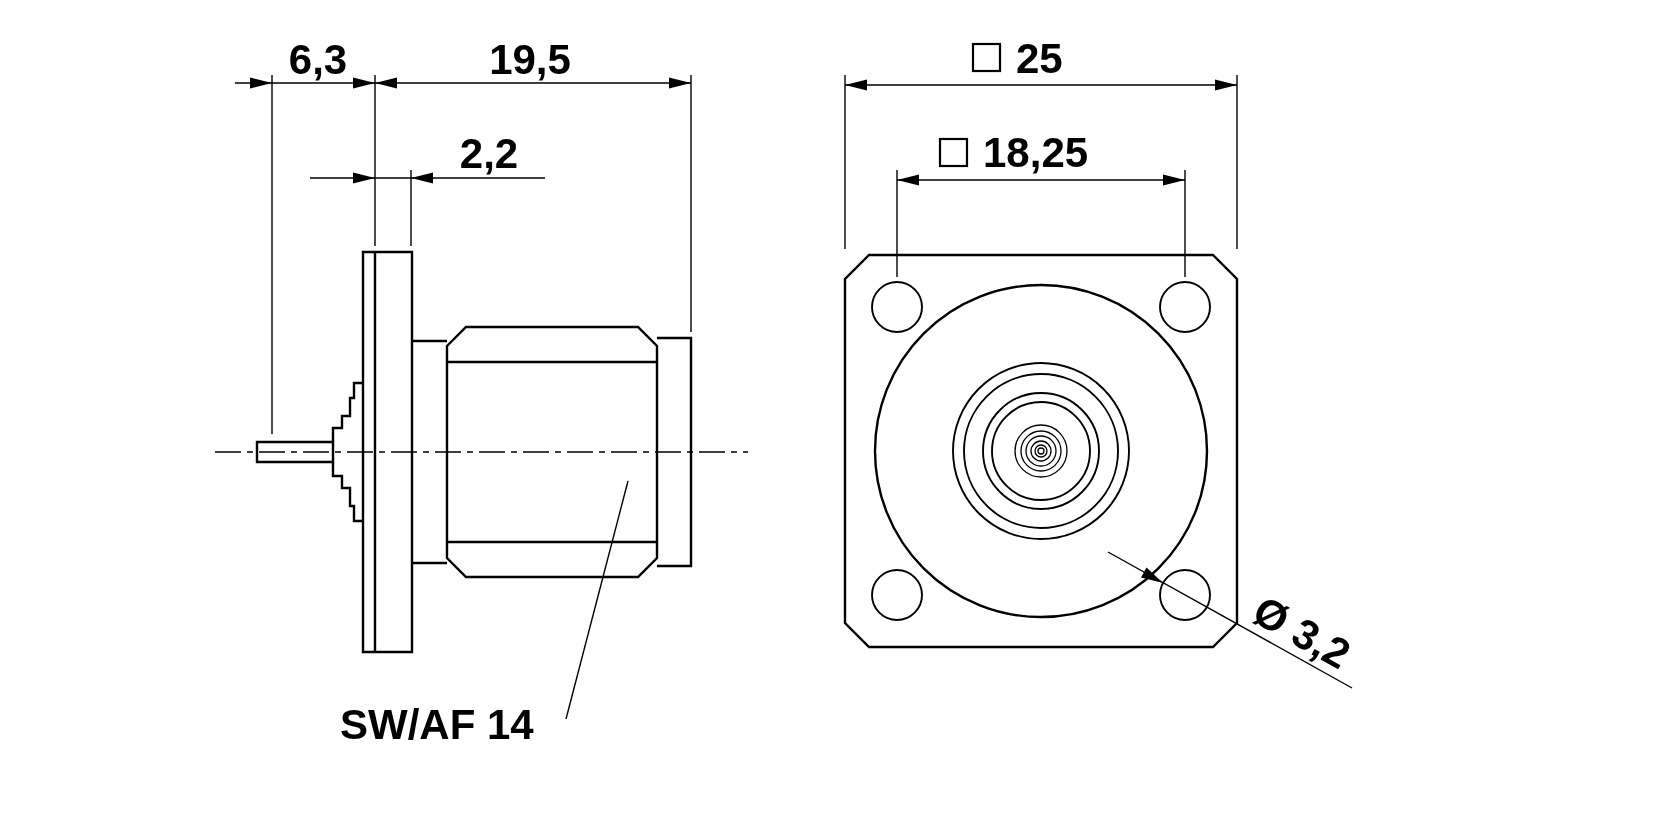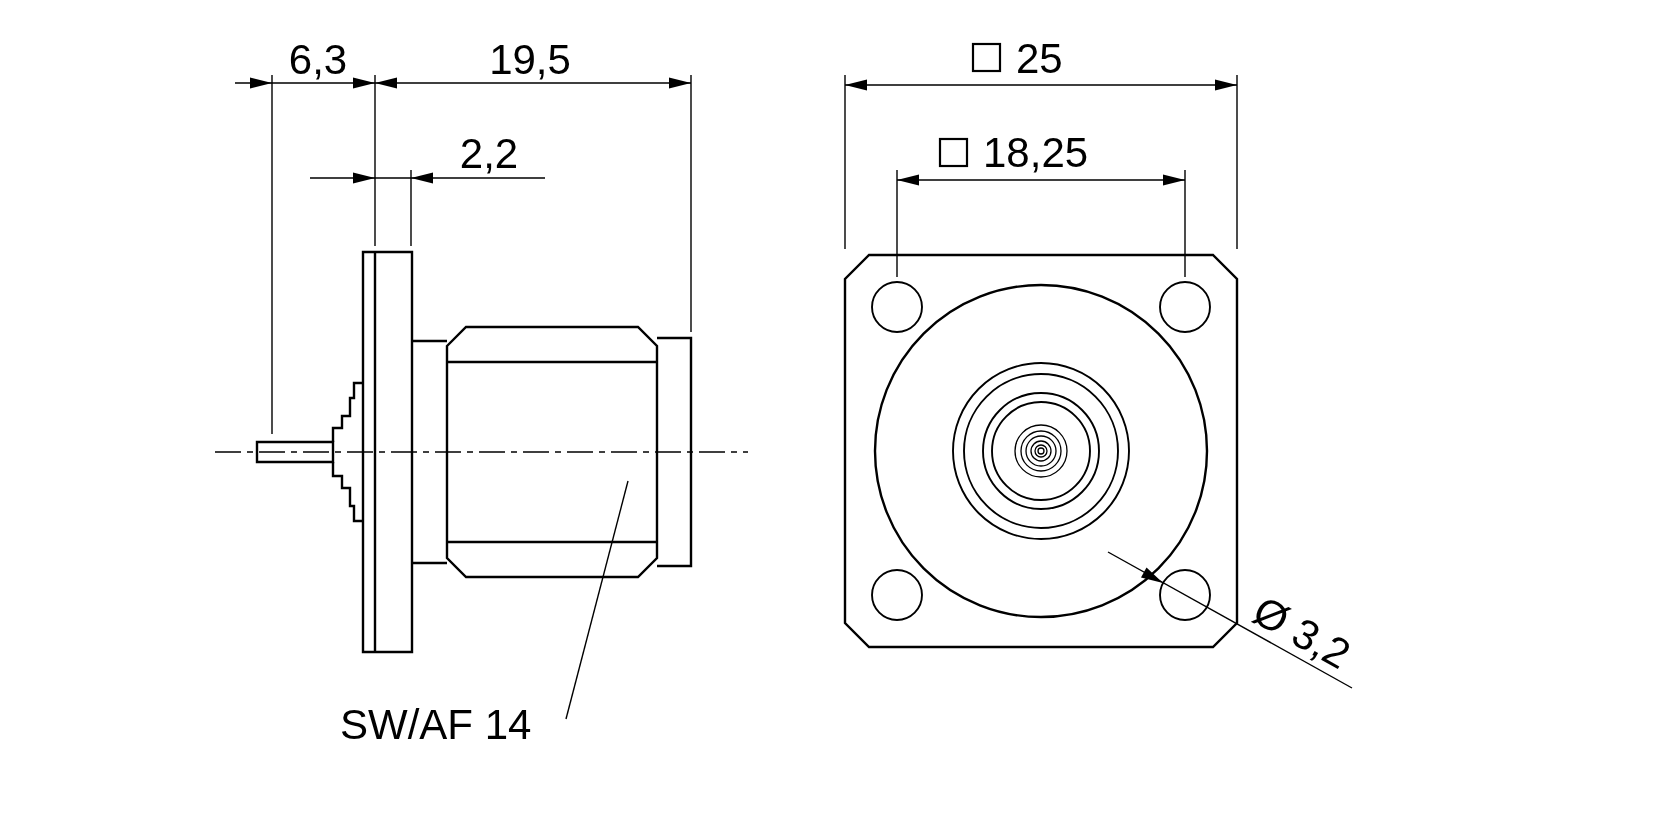--- a/index.html
+++ b/index.html
@@ -1,16 +1,16 @@
 <!DOCTYPE html>
 <html><head>
 <meta charset="utf-8">
 <style>
   html,body{margin:0;padding:0;background:#ffffff;}
-  .stage{width:1662px;height:818px;background:#ffffff;position:relative;overflow:hidden;}
+  .stage{width:1662px;height:818px;background:#ffffff;position:relative;overflow:hidden;font-weight:bold;}
   svg{display:block;}
   .obj{fill:none;stroke:#000000;stroke-width:2.4;stroke-linejoin:miter;stroke-linecap:butt;}
   .thin{fill:none;stroke:#000000;stroke-width:1.4;}
   .center{fill:none;stroke:#000000;stroke-width:1.3;stroke-dasharray:26 6 6 6;}
   .arrow{fill:#000000;stroke:none;}
   .c2{fill:none;stroke:#000000;stroke-width:1.9;}
   .c1{fill:none;stroke:#000000;stroke-width:1.3;}
   .dim{font-family:"Liberation Sans",sans-serif;font-size:42px;fill:#000000;}
   .sym{fill:none;stroke:#000000;stroke-width:2.2;}
 </style>

